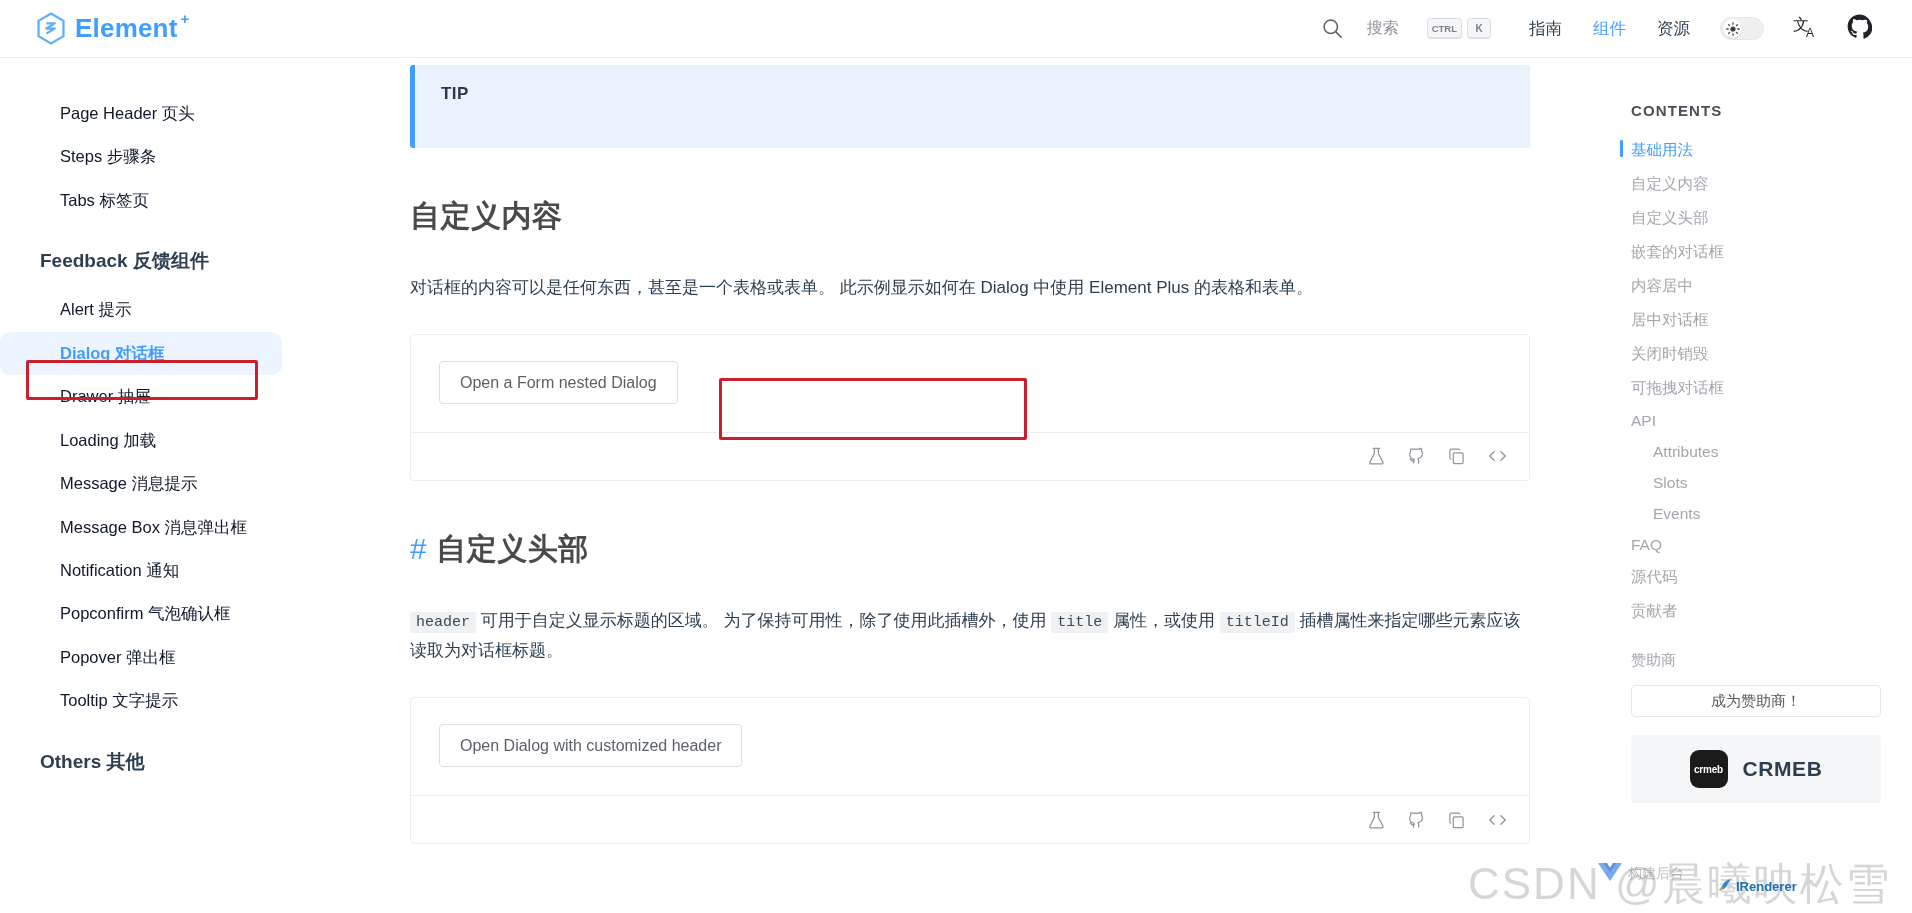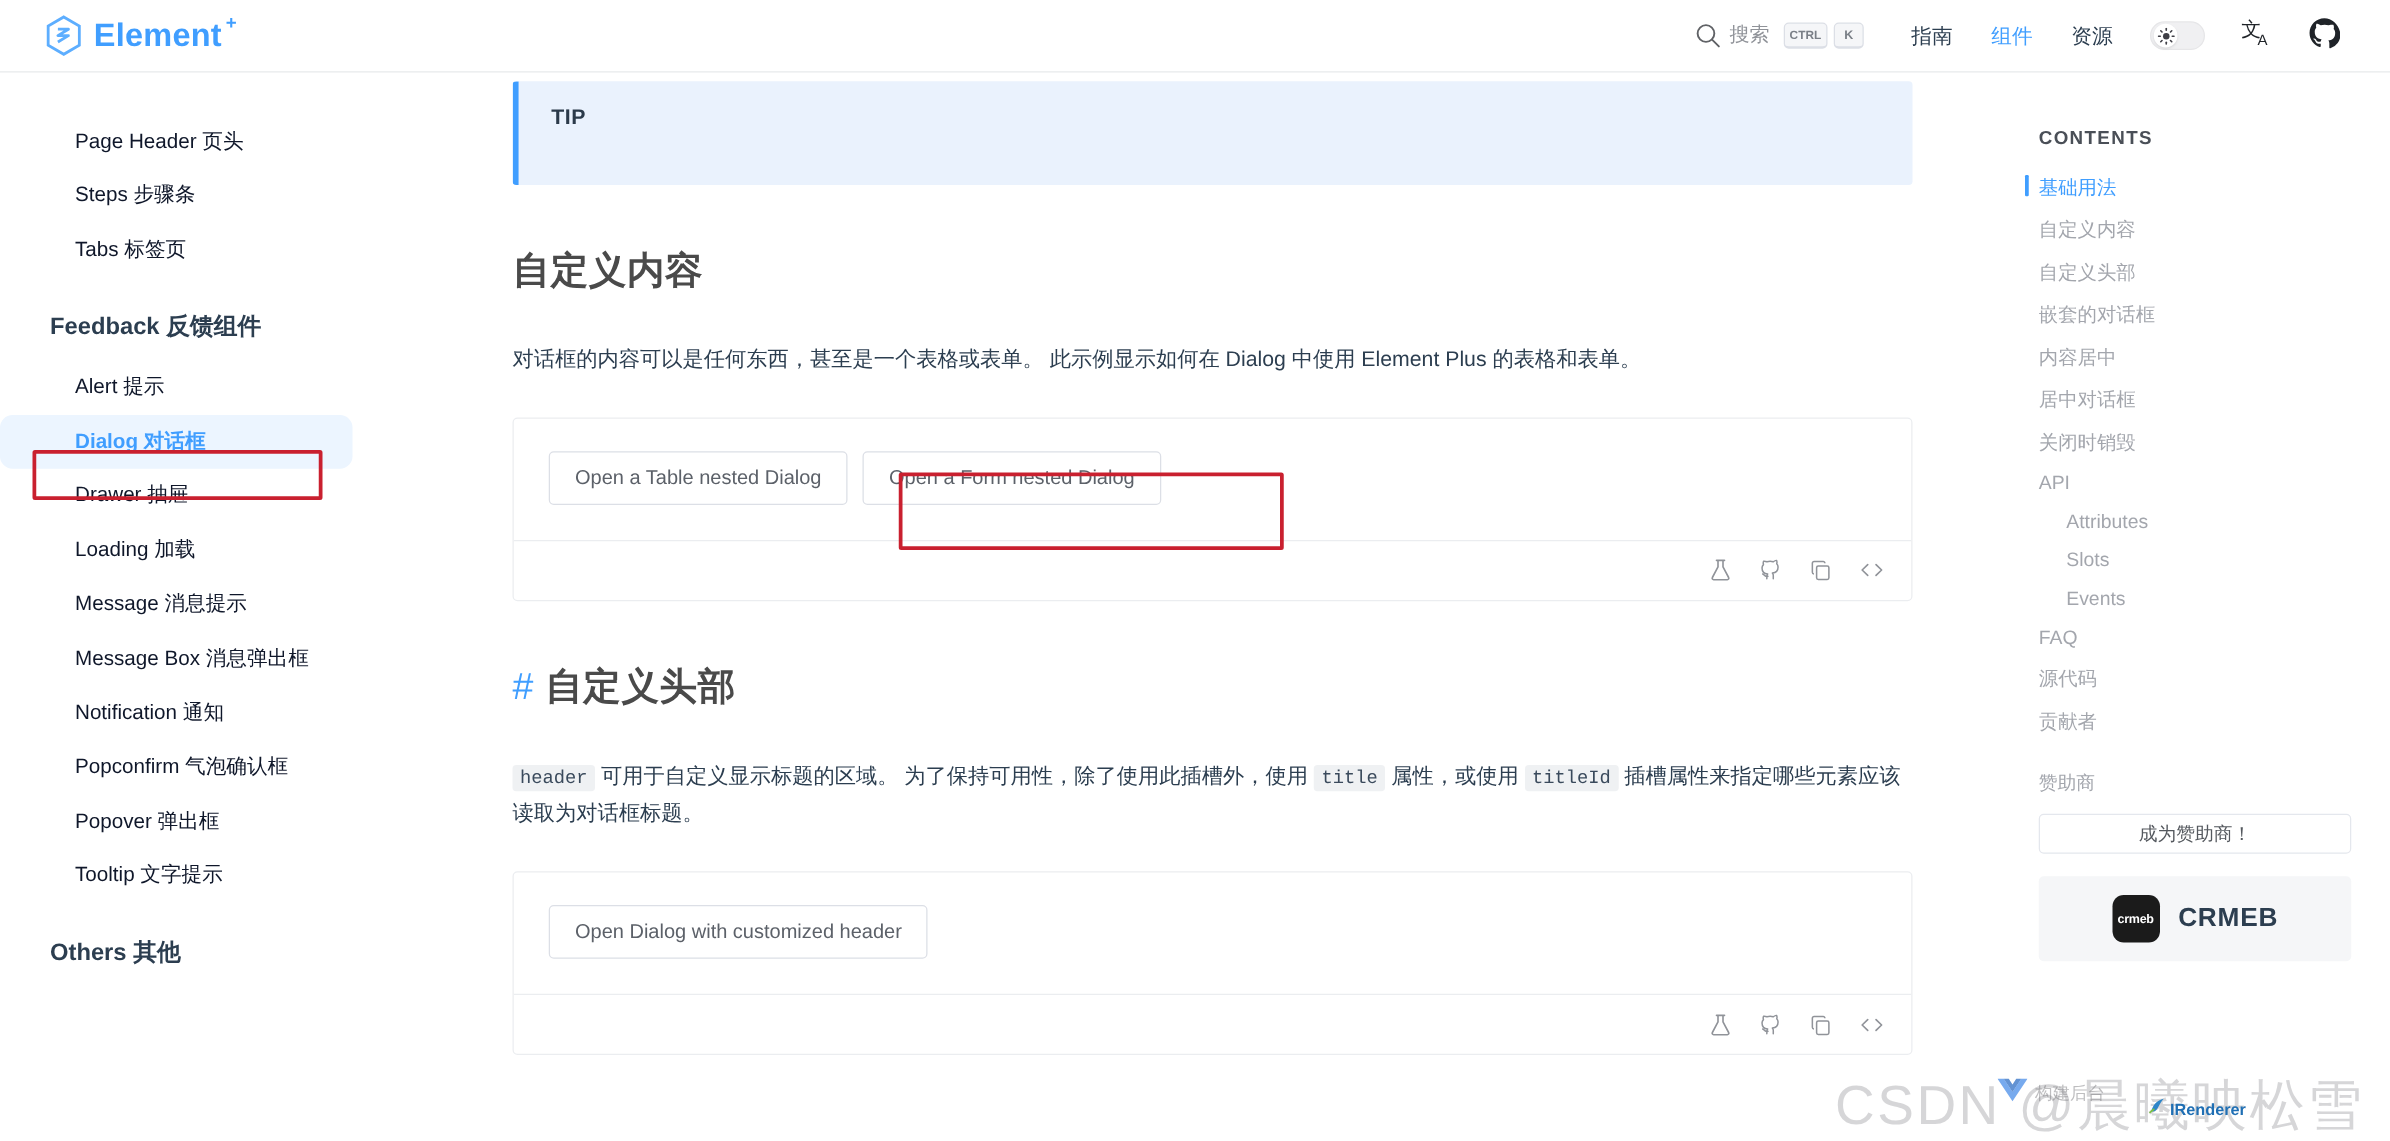--- a/index.html
+++ b/index.html
@@ -50,21 +50,21 @@
   .header-right {
     margin-left: auto;
     display: flex;
     align-items: center;
     margin-right: 40px;
     gap: 0;
   }
   .search-box {
     display: flex;
     align-items: flex-start;
-    gap: 7px;
+    gap: 24px;
     cursor: pointer;
     margin-right: 38px;
   }
   .search-icon { width: 21px; height: 21px; display: block; }
   .search-label {
     font-size: 16px;
     color: #909399;
   }
   .kbd-group { display: flex; gap: 5px; margin-left: 4px; }
   .kbd {
@@ -488,21 +488,20 @@
 
   <div class="tip-box">
     <div class="tip-title">TIP</div>
   </div>
 
   <h2 class="section-title">自定义内容</h2>
   <p class="section-desc">对话框的内容可以是任何东西，甚至是一个表格或表单。 此示例显示如何在 Dialog 中使用 Element Plus 的表格和表单。</p>
 
   <div class="demo-block">
     <div class="demo-stage">
-      <button class="el-button">Open a Table nested Dialog</button>
       <button class="el-button">Open a Form nested Dialog</button>
     </div>
     <div class="demo-footer">
       <span>
         <svg width="17" height="18" viewBox="0 0 17 18" fill="none" stroke="#909399" stroke-width="1.3" stroke-linejoin="round">
           <path d="M6.4 1.3v5.2L1.9 15a1.2 1.2 0 0 0 1 1.8h11a1.2 1.2 0 0 0 1-1.8l-4.5-8.5V1.3"></path>
           <line x1="5.2" y1="1.3" x2="11.6" y2="1.3" stroke-linecap="round"></line>
         </svg>
       </span>
       <span>
@@ -568,20 +567,21 @@
 
 <aside class="aside">
   <div class="aside-title">CONTENTS</div>
   <div class="toc-item active">基础用法</div>
   <div class="toc-item">自定义内容</div>
   <div class="toc-item">自定义头部</div>
   <div class="toc-item">嵌套的对话框</div>
   <div class="toc-item">内容居中</div>
   <div class="toc-item">居中对话框</div>
   <div class="toc-item">关闭时销毁</div>
+  <div class="toc-item">可拖拽对话框</div>
   <div class="toc-item">API</div>
   <div class="toc-item sub">Attributes</div>
   <div class="toc-item sub">Slots</div>
   <div class="toc-item sub">Events</div>
   <div class="toc-item">FAQ</div>
   <div class="toc-item">源代码</div>
   <div class="toc-item">贡献者</div>
   <div class="toc-gap"></div>
   <div class="sponsor-label">赞助商</div>
   <div class="sponsor-btn">成为赞助商！</div>

